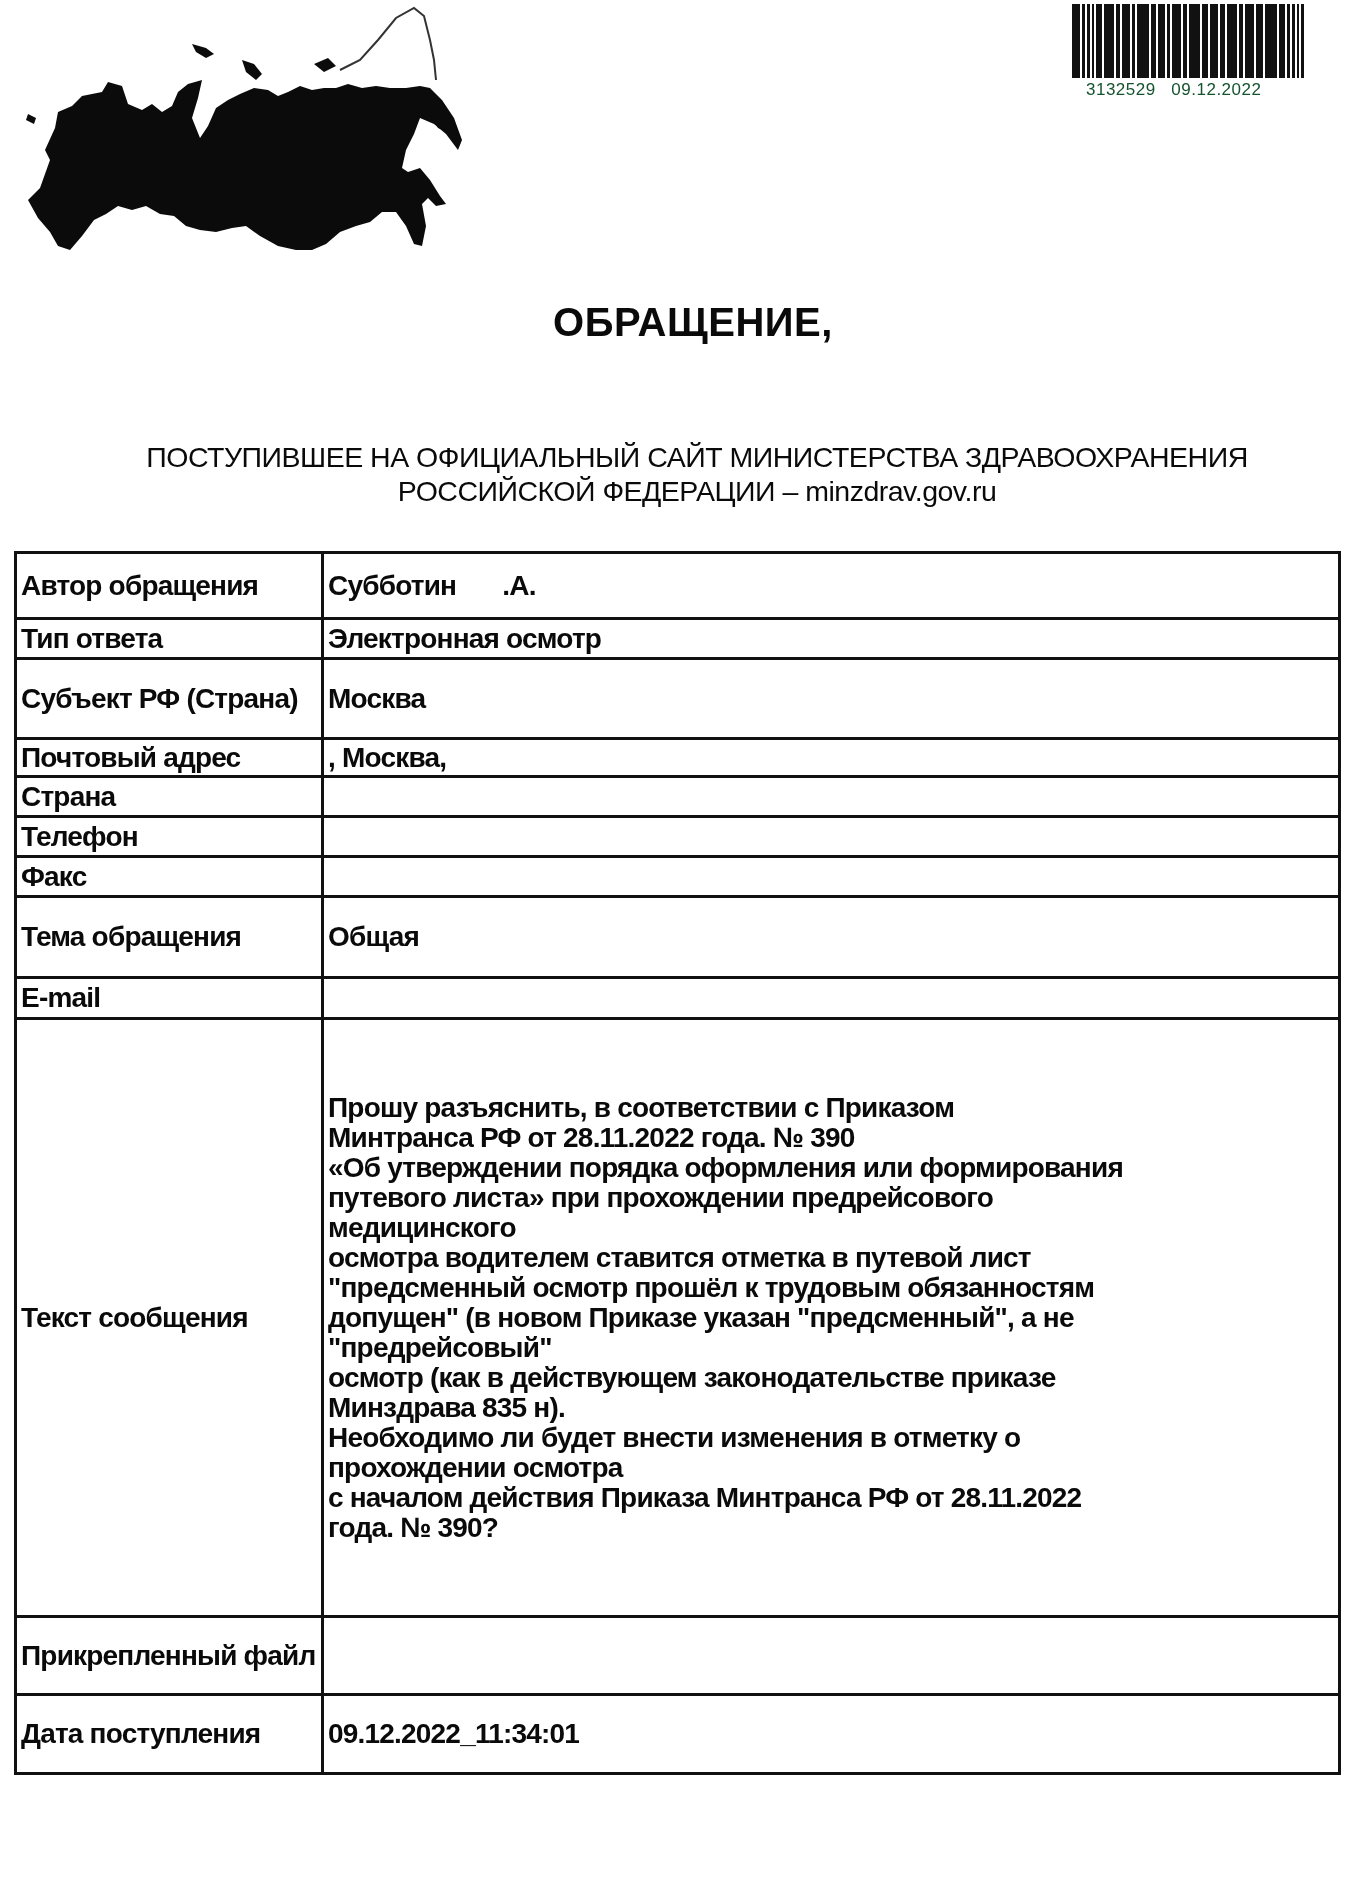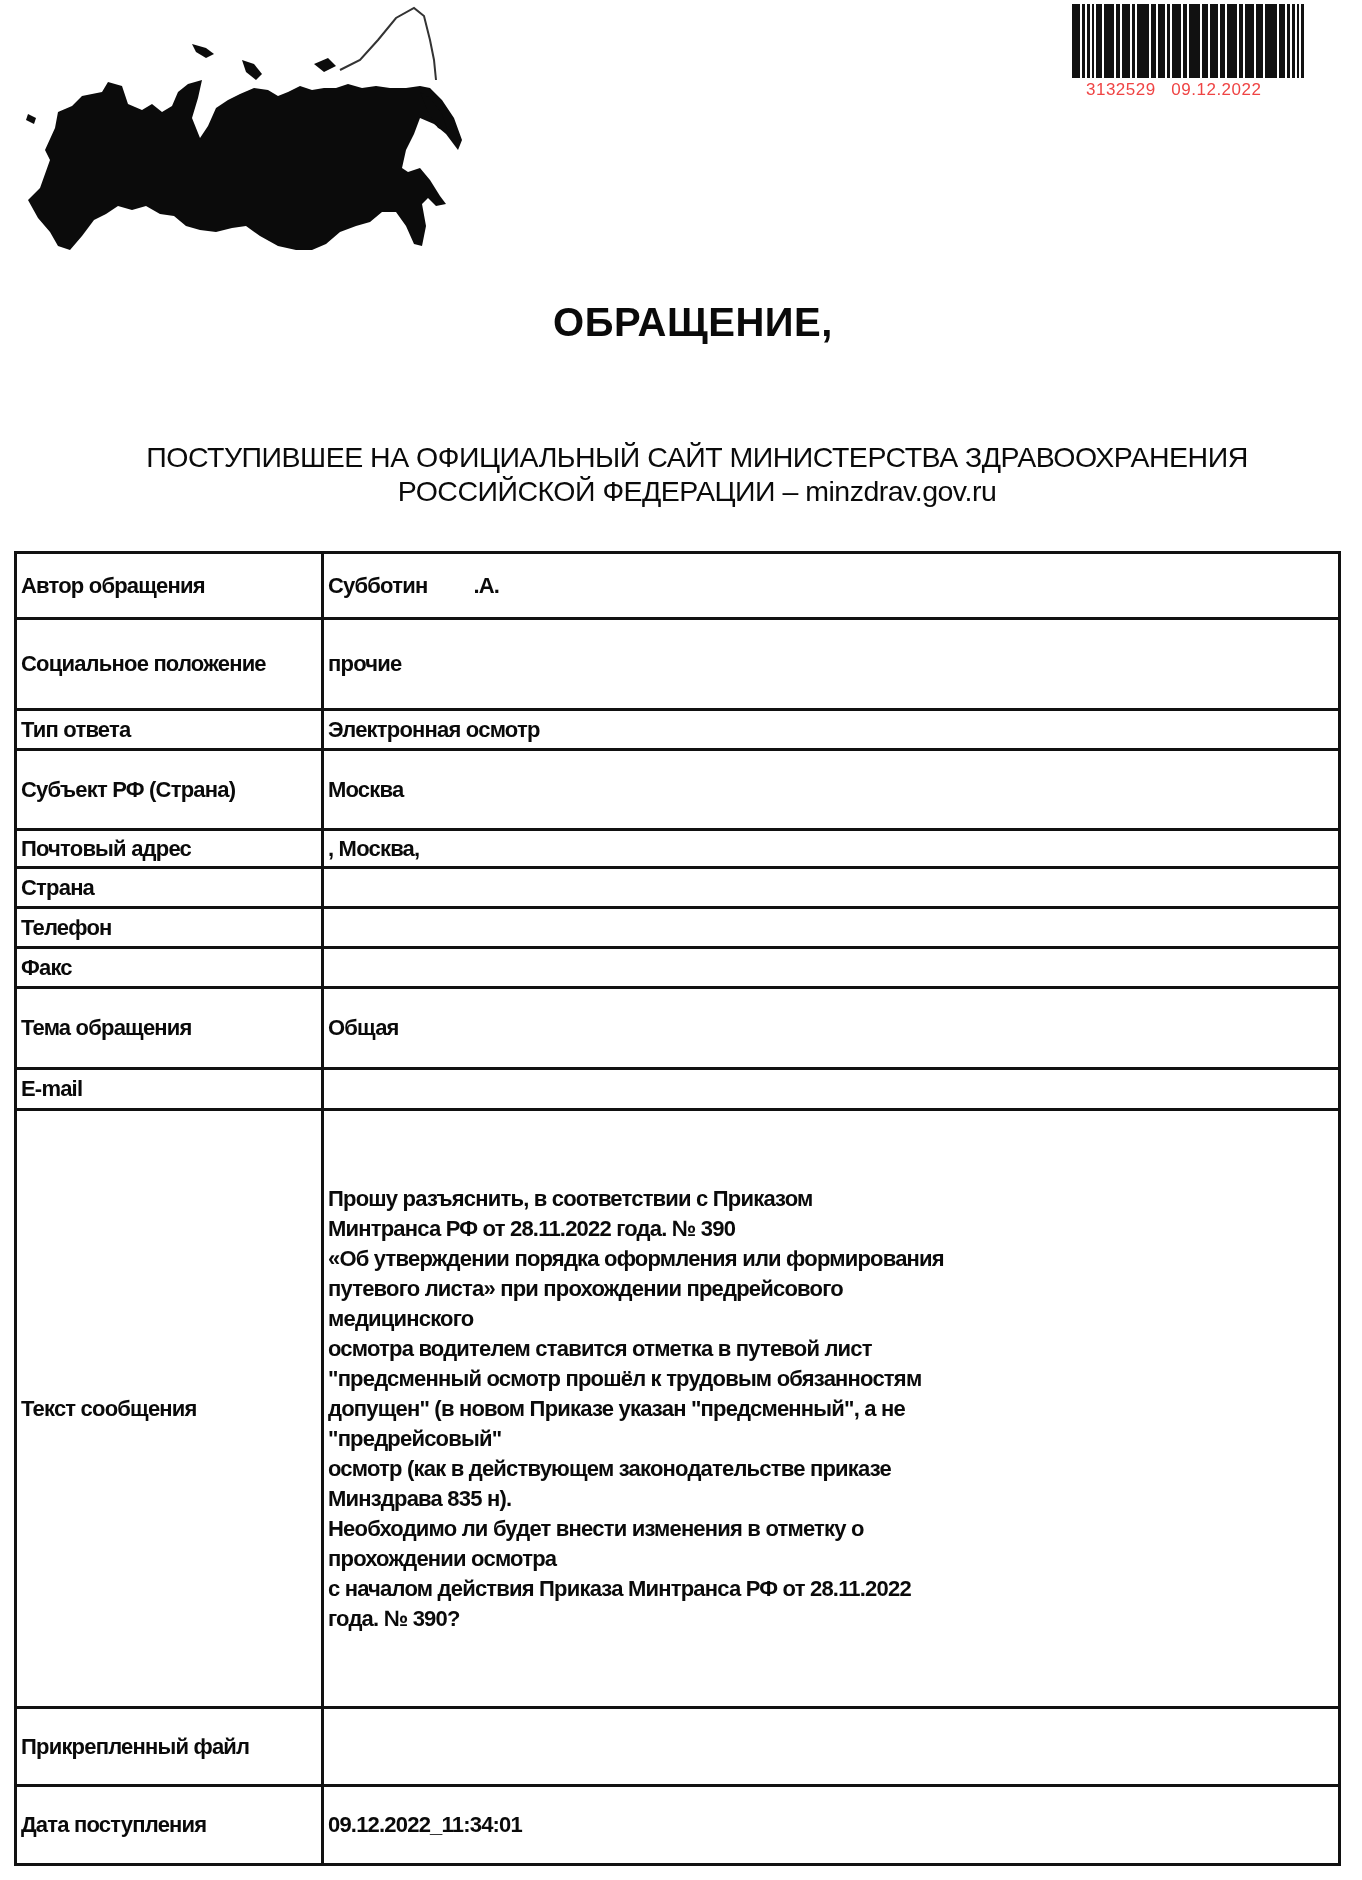--- a/index.html
+++ b/index.html
@@ -6,37 +6,37 @@
   body {
     width: 1362px; height: 1880px; position: relative; overflow: hidden;
     font-family: "Liberation Sans", "DejaVu Sans", sans-serif; color: #0a0a0a;
   }
   .map { position: absolute; left: 10px; top: 0; width: 470px; height: 260px; }
   .barcode-wrap { position: absolute; left: 1072px; top: 4px; width: 270px; height: 100px; }
   .barcode { display: flex; height: 74px; align-items: stretch; }
   .barcode span { display: block; height: 100%; background: #111; margin-right: 2px; }
   .barcode-text {
     font-size: 17px; letter-spacing: 0.5px; margin-top: 2px; margin-left: 14px;
-    font-family: "Liberation Sans", sans-serif; color: #ef4444;
+    font-family: "Liberation Sans", sans-serif; color: #14532d;
   }
   .title {
     position: absolute; left: 12px; width: 1362px; top: 300px; text-align: center;
     font-weight: bold; font-size: 40px; letter-spacing: 0.5px;
   }
   .subtitle {
     position: absolute; left: 16px; width: 1362px; top: 440px; text-align: center;
     font-size: 28.5px; line-height: 34px; letter-spacing: -0.5px;
   }
   table.form {
     position: absolute; left: 14px; top: 551px; width: 1327px;
     border-collapse: collapse; table-layout: fixed;
   }
   table.form td {
     border: 3px solid #111; padding: 0 4px; vertical-align: middle;
-    font-weight: bold; font-size: 22px; line-height: 30px;
+    font-weight: bold; font-size: 28px; line-height: 30px;
     letter-spacing: -0.8px;
   }
   td.label { width: 296px; }
   td.value { white-space: pre-line; }
   td.message { font-size: 29px; line-height: 35.5px; padding-top: 14px; padding-bottom: 10px; vertical-align: top; }
   .redact { display: inline-block; width: 46px; height: 1px; }
 </style>
 </head>
 <body>
 
@@ -90,24 +90,20 @@
   <div>ПОСТУПИВШЕЕ НА ОФИЦИАЛЬНЫЙ САЙТ МИНИСТЕРСТВА ЗДРАВООХРАНЕНИЯ</div>
   <div>РОССИЙСКОЙ ФЕДЕРАЦИИ – minzdrav.gov.ru</div>
 </div>
 
 <table class="form">
   <tbody>
       <tr style="height:66px">
     <td class="label">Автор обращения</td>
     <td class="value"><span>Субботин</span><span class="redact"></span><span>.А.</span></td>
   </tr>
-  <tr style="height:91px">
-    <td class="label">Социальное положение</td>
-    <td class="value">прочие</td>
-  </tr>
   <tr style="height:40px">
     <td class="label">Тип ответа</td>
     <td class="value">Электронная осмотр</td>
   </tr>
   <tr style="height:80px">
     <td class="label">Субъект РФ (Страна)</td>
     <td class="value">Москва</td>
   </tr>
   <tr style="height:38px">
     <td class="label">Почтовый адрес</td>

